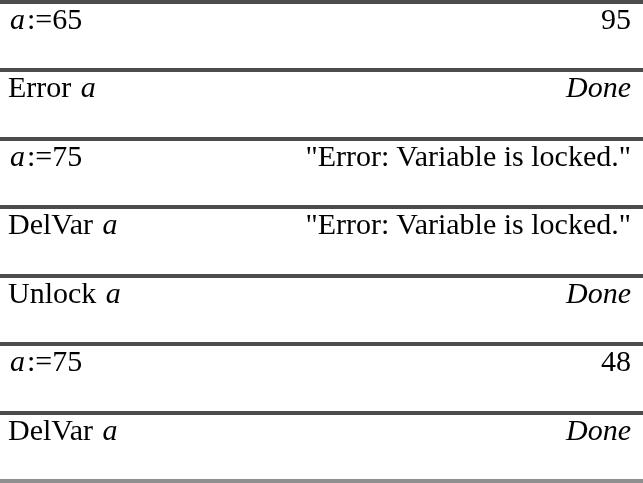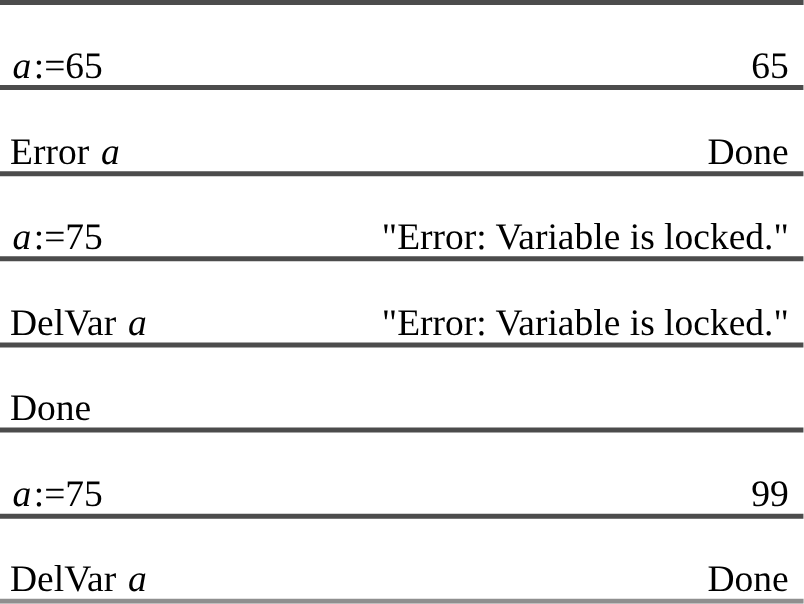--- a/index.html
+++ b/index.html
@@ -14,70 +14,71 @@
     font-family: "Liberation Serif", serif;
     font-size: 30px;
     color: #000000;
     background: #ffffff;
     overflow: hidden;
   }
   .row {
     flex: 1 1 0;
     display: flex;
     justify-content: space-between;
-    align-items: flex-end;
+    align-items: flex-start;
     padding: 0 12px 0 8px;
     min-height: 0;
   }
   .row + .row { border-top: 4px solid #4c4c4c; }
   .expr, .result { white-space: pre; line-height: 1; }
   .expr span, .result span { white-space: pre; }
   .var { font-style: italic; }
   .paren {
     display: inline-block;
     transform: scaleY(1.3) scaleX(0.72);
     transform-origin: 50% 54%;
     font-weight: 400;
     padding: 0 1px;
   }
-  .out-italic { }
+  .out-italic { font-style: italic; }
 </style>
 </head>
 <body>
 
 <div class="panel">
 
   <div class="row">
     <div class="expr"><span></span><span class="paren"></span><span class="var">a</span><span class="paren"></span><span>:=65</span></div>
-    <div class="result"><span class="out-normal">65</span><span class="out-italic"></span></div>
+    <div class="result"><span class="out-normal">95</span><span class="out-italic"></span></div>
   </div>
 
   <div class="row">
     <div class="expr"><span>Error </span><span class="paren"></span><span class="var">a</span><span class="paren"></span><span></span></div>
     <div class="result"><span class="out-normal"></span><span class="out-italic">Done</span></div>
   </div>
 
 
   <div class="row">
     <div class="expr"><span></span><span class="paren"></span><span class="var">a</span><span class="paren"></span><span>:=75</span></div>
     <div class="result"><span class="out-normal">"Error: Variable is locked."</span><span class="out-italic"></span></div>
   </div>
 
   <div class="row">
     <div class="expr"><span>DelVar </span><span class="paren"></span><span class="var">a</span><span class="paren"></span><span></span></div>
     <div class="result"><span class="out-normal">"Error: Variable is locked."</span><span class="out-italic"></span></div>
   </div>
 
   <div class="row">
+    <div class="expr"><span>Unlock </span><span class="paren"></span><span class="var">a</span><span class="paren"></span><span></span></div>
     <div class="result"><span class="out-normal"></span><span class="out-italic">Done</span></div>
   </div>
 
   <div class="row">
     <div class="expr"><span></span><span class="paren"></span><span class="var">a</span><span class="paren"></span><span>:=75</span></div>
-    <div class="result"><span class="out-normal">99</span><span class="out-italic"></span></div>
+    <div class="result"><span class="out-normal">48</span><span class="out-italic"></span></div>
   </div>
 
   <div class="row">
     <div class="expr"><span>DelVar </span><span class="paren"></span><span class="var">a</span><span class="paren"></span><span></span></div>
     <div class="result"><span class="out-normal"></span><span class="out-italic">Done</span></div>
   </div>
 
 </div>
 
 </body></html>

